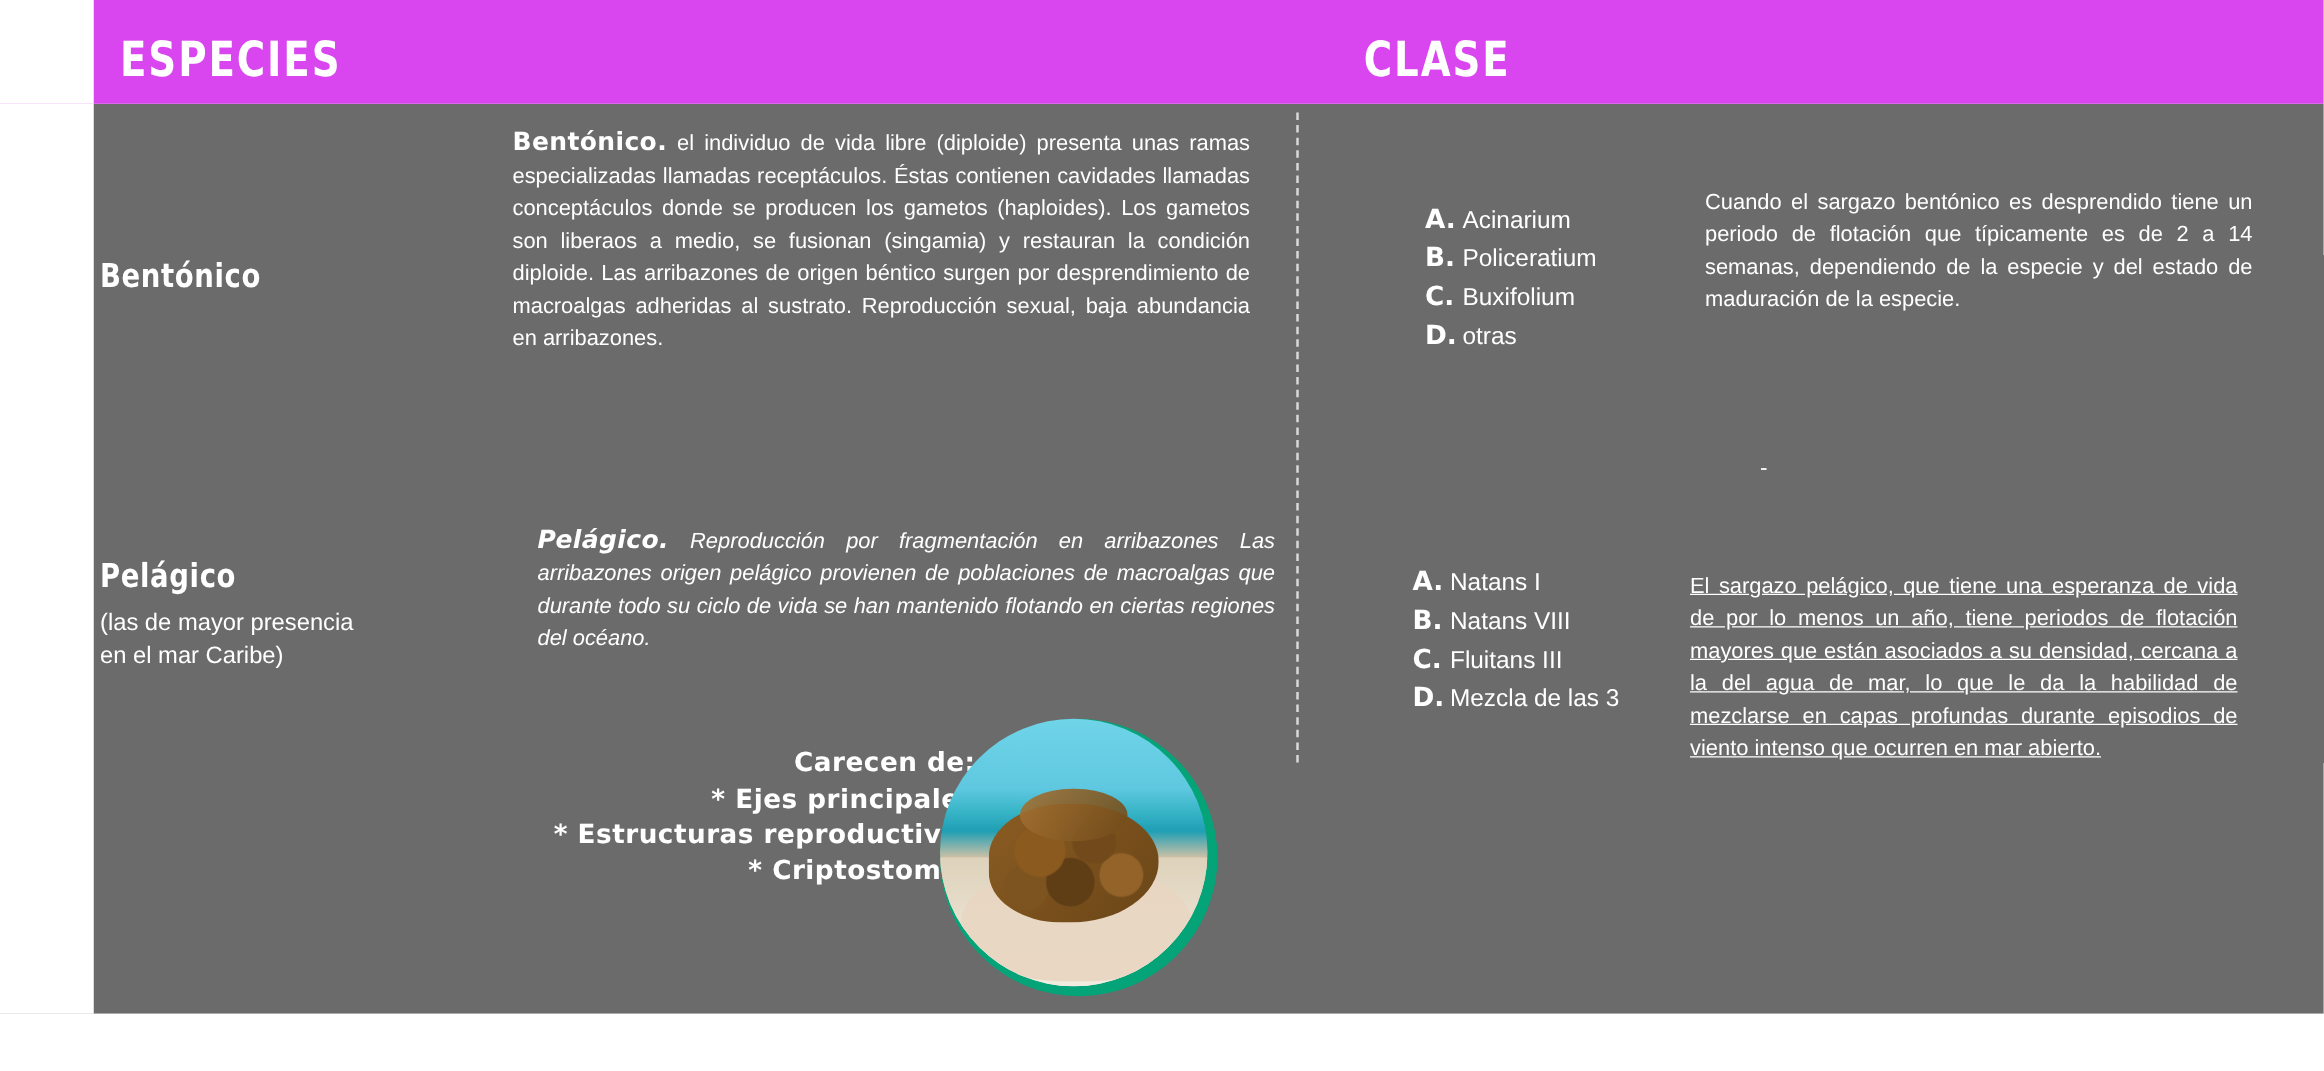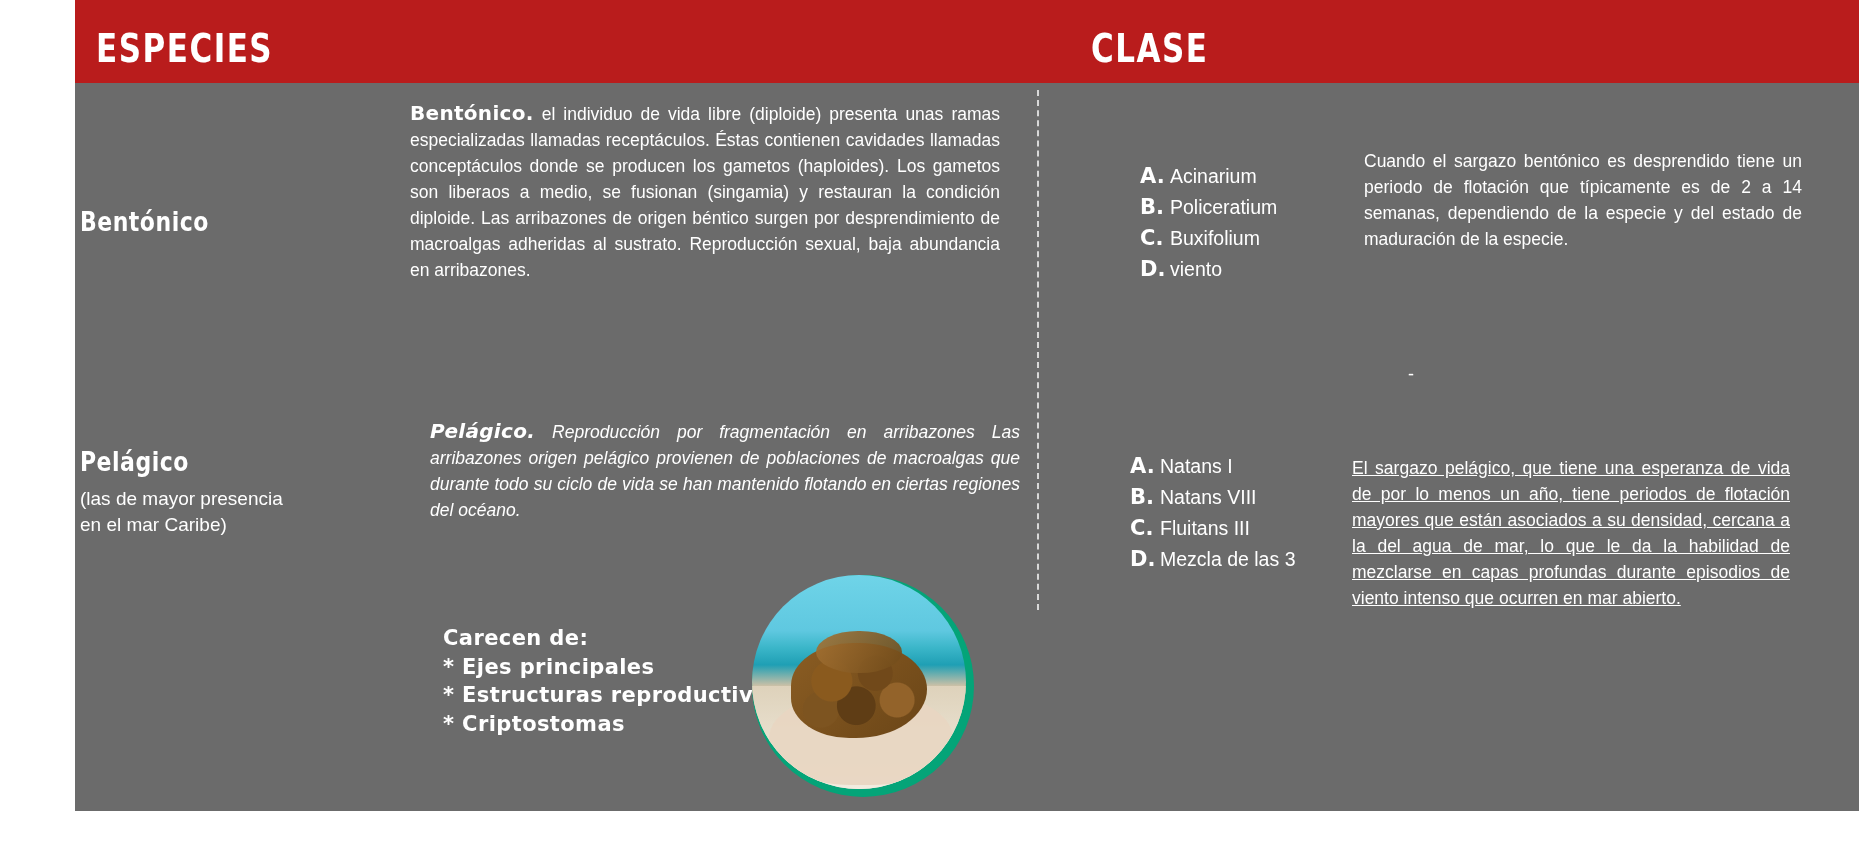--- a/index.html
+++ b/index.html
@@ -19,21 +19,21 @@
     height: 857px;
     background: #ffffff;
   }
   
   .header {
     position: absolute;
     left: 0;
     top: 0;
     width: 1859px;
     height: 83px;
-    background: #b91c1c;
+    background: #d946ef;
   }
   .header-left-bar {
     position: absolute;
     left: 0;
     top: 0;
     width: 75px;
     height: 83px;
     background: #ffffff;
   }
   .header-title {
@@ -128,27 +128,28 @@
     letter-spacing: 0.3px;
     margin-top: 19px;
   }
   #desc-bentonico { left: 410px; top: 100px; width: 590px; }
   #desc-pelagico  { left: 430px; top: 418px; width: 590px; font-style: italic; }
 
   
   .carecen {
     position: absolute;
     left: 443px;
-    top: 624px;
+    top: 596px;
     color: #ffffff;
     font-family: "DejaVu Sans", sans-serif;
     font-weight: bold;
     font-size: 21px;
     line-height: 28.5px;
     letter-spacing: 0.4px;
+    text-align: right;
   }
   .carecen .line { display: block; white-space: nowrap; }
 
   
   .photo-wrap {
     position: absolute;
     left: 752px;
     top: 575px;
     width: 222px;
     height: 222px;
@@ -313,21 +314,21 @@
     <div class="option-row">
       <span class="option-letter">B.</span>
       <span class="option-text">Policeratium</span>
     </div>
     <div class="option-row">
       <span class="option-letter">C.</span>
       <span class="option-text">Buxifolium</span>
     </div>
     <div class="option-row">
       <span class="option-letter">D.</span>
-      <span class="option-text">viento</span>
+      <span class="option-text">otras</span>
     </div>
   </div>
 
   <div class="options" id="options-pelagico">
     <div class="option-row">
       <span class="option-letter">A.</span>
       <span class="option-text">Natans I</span>
     </div>
     <div class="option-row">
       <span class="option-letter">B.</span>

